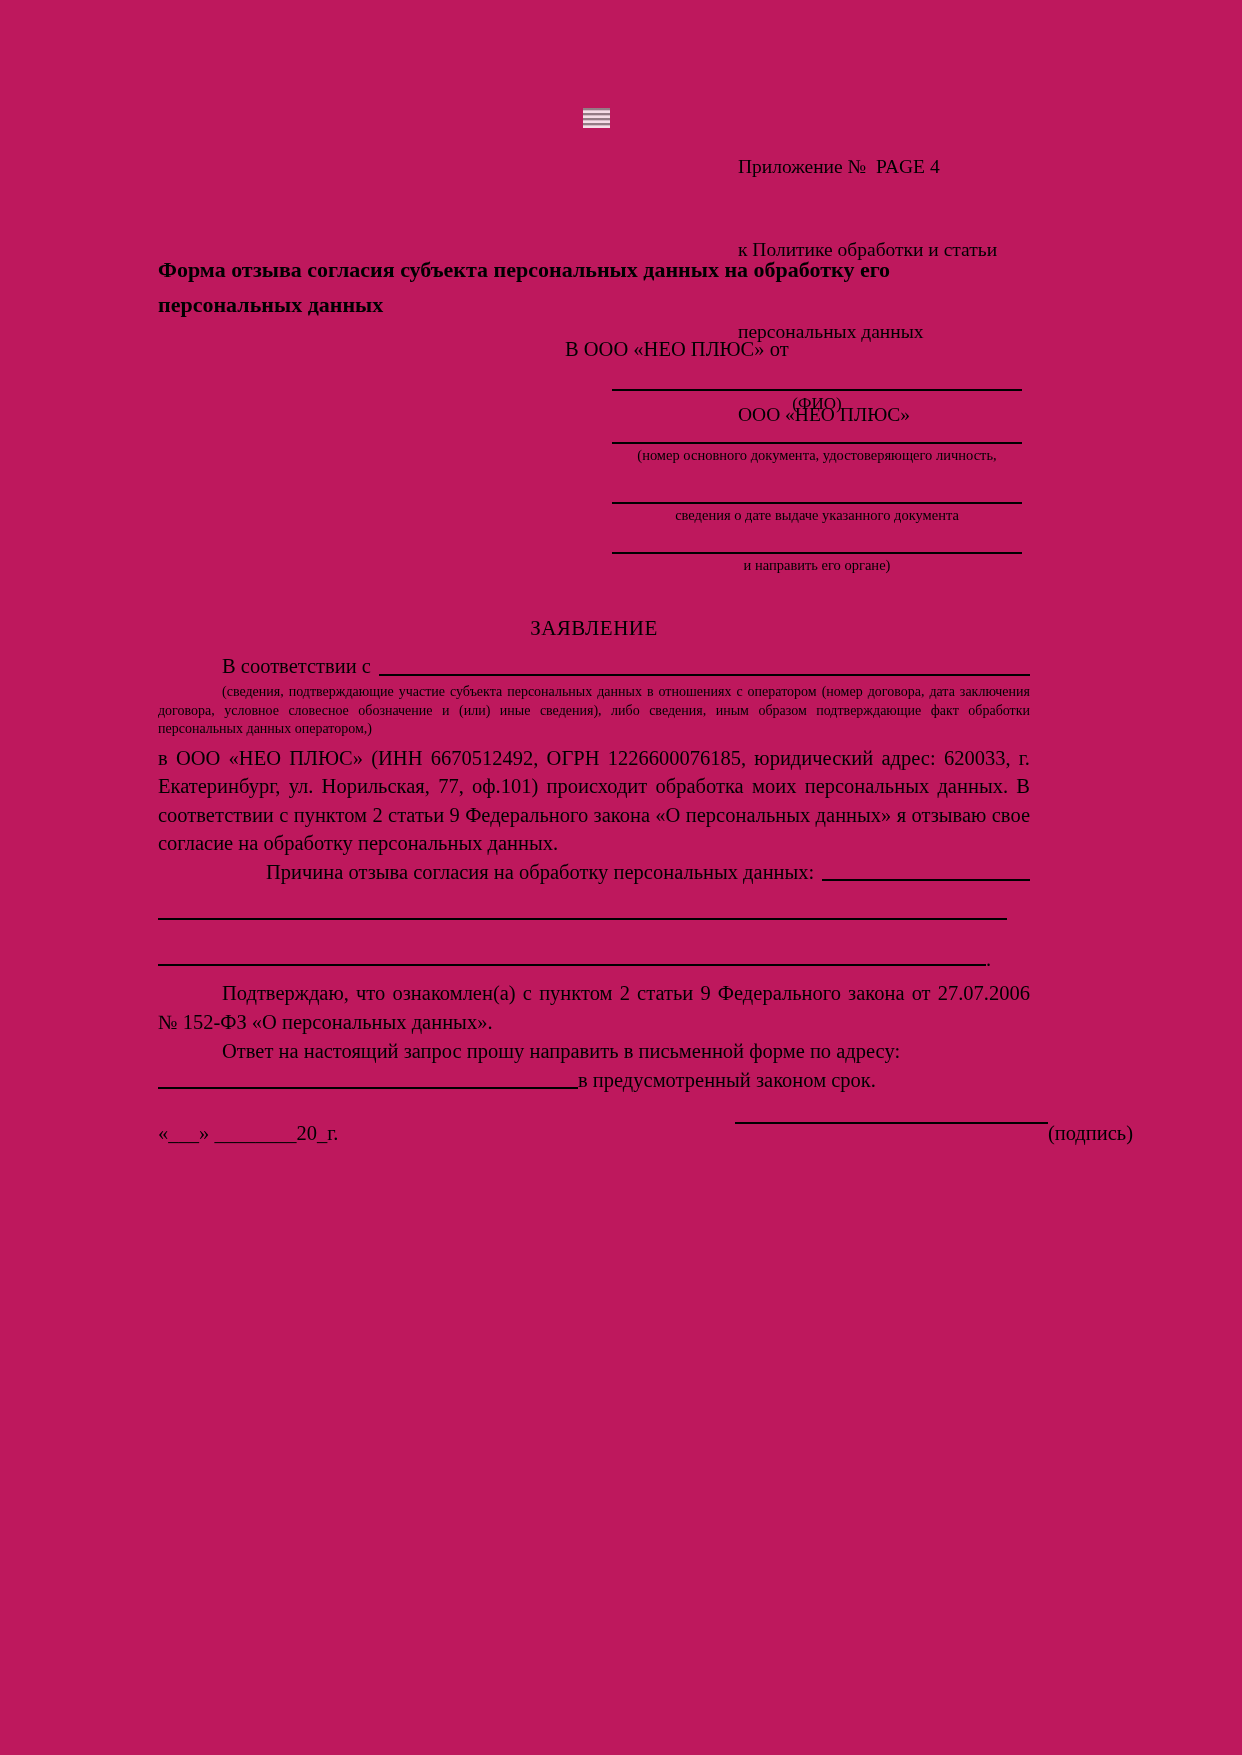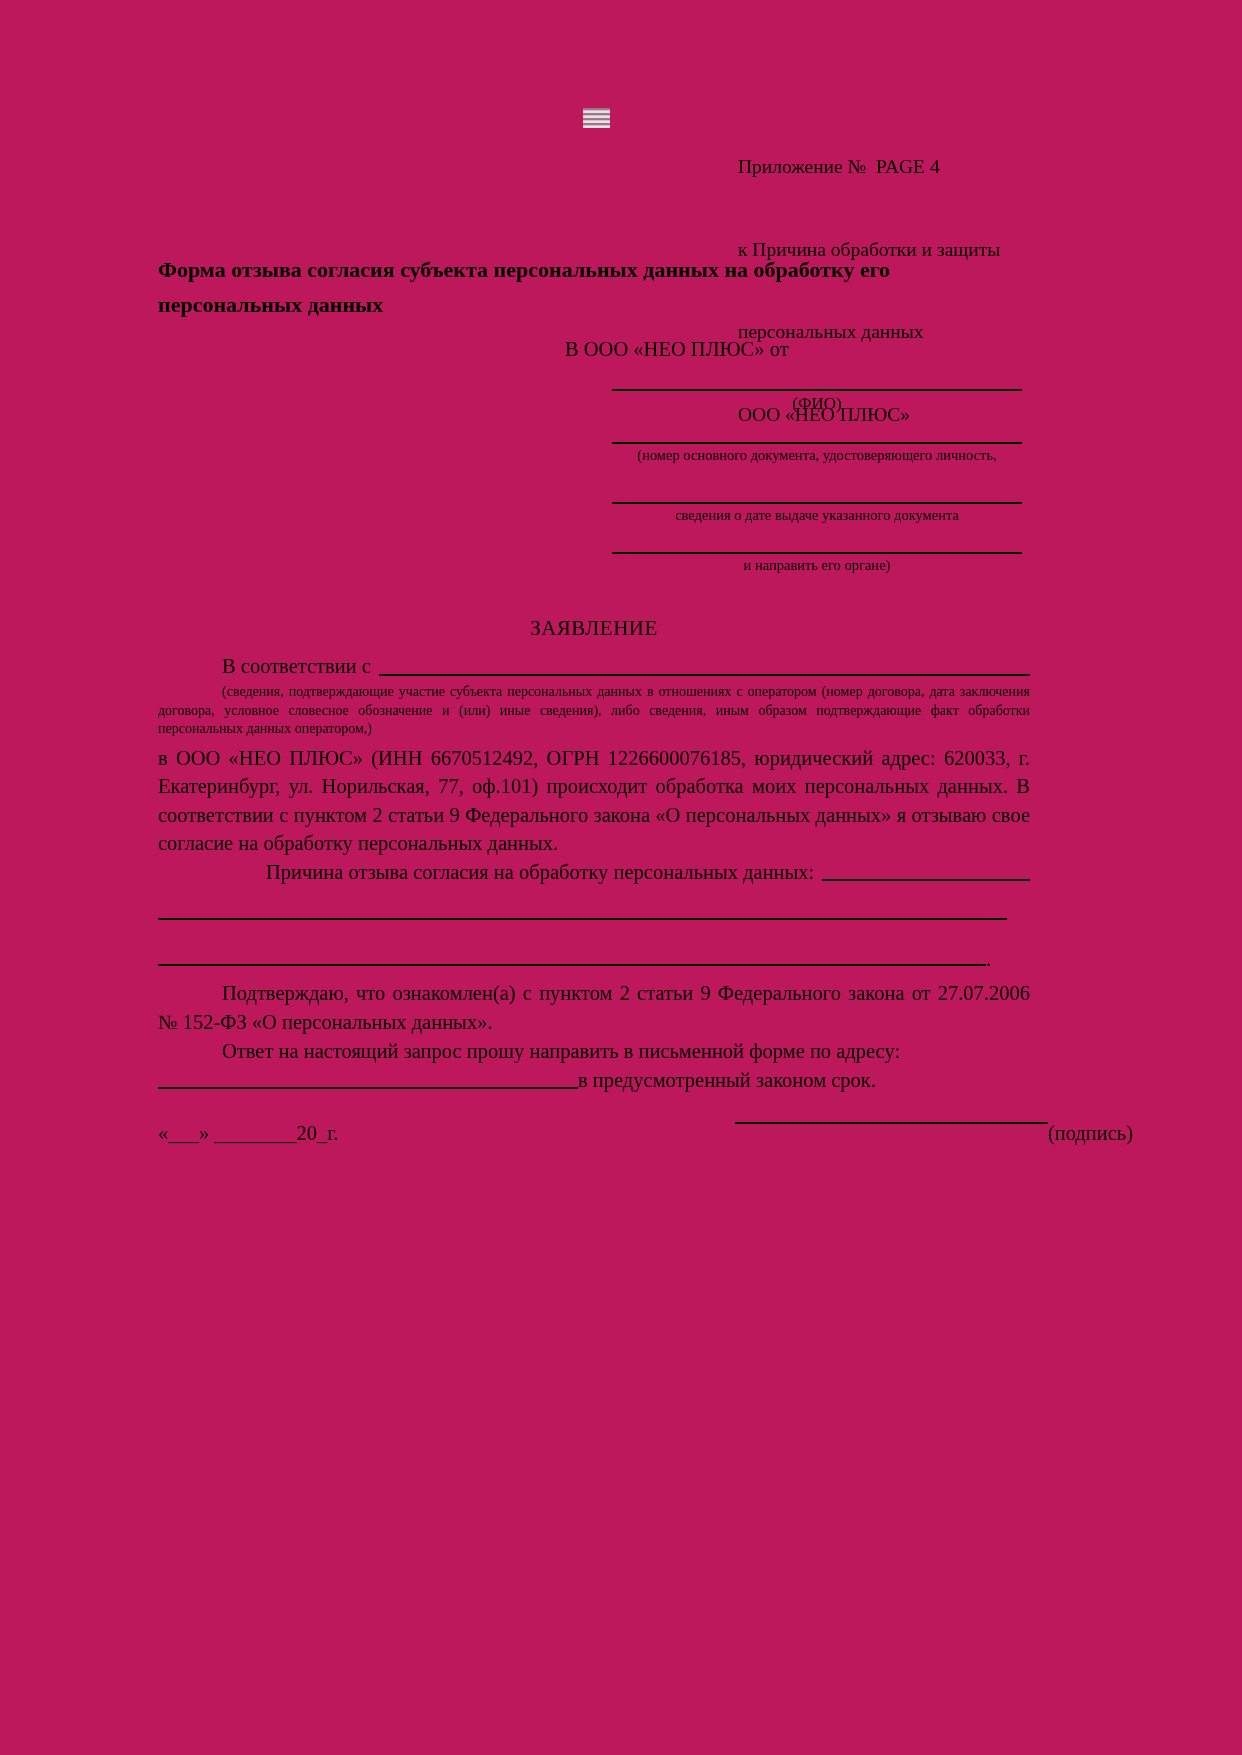--- a/index.html
+++ b/index.html
@@ -44,21 +44,21 @@
 </style>
 </head>
 <body>
 
 <div class="page">
 
   <div class="artifact"></div>
 
   <div class="hdr">
     <div>Приложение №  PAGE 4</div>
-    <div>к Причина обработки и защиты</div>
+    <div>к Политике обработки и статьи</div>
     <div>персональных данных</div>
     <div>ООО «НЕО ПЛЮС»</div>
   </div>
 
   <div class="content">
 
     <div class="title">Форма отзыва согласия субъекта персональных данных на обработку его персональных данных</div>
 
     <div class="to-line">В ООО «НЕО ПЛЮС» от</div>
 

